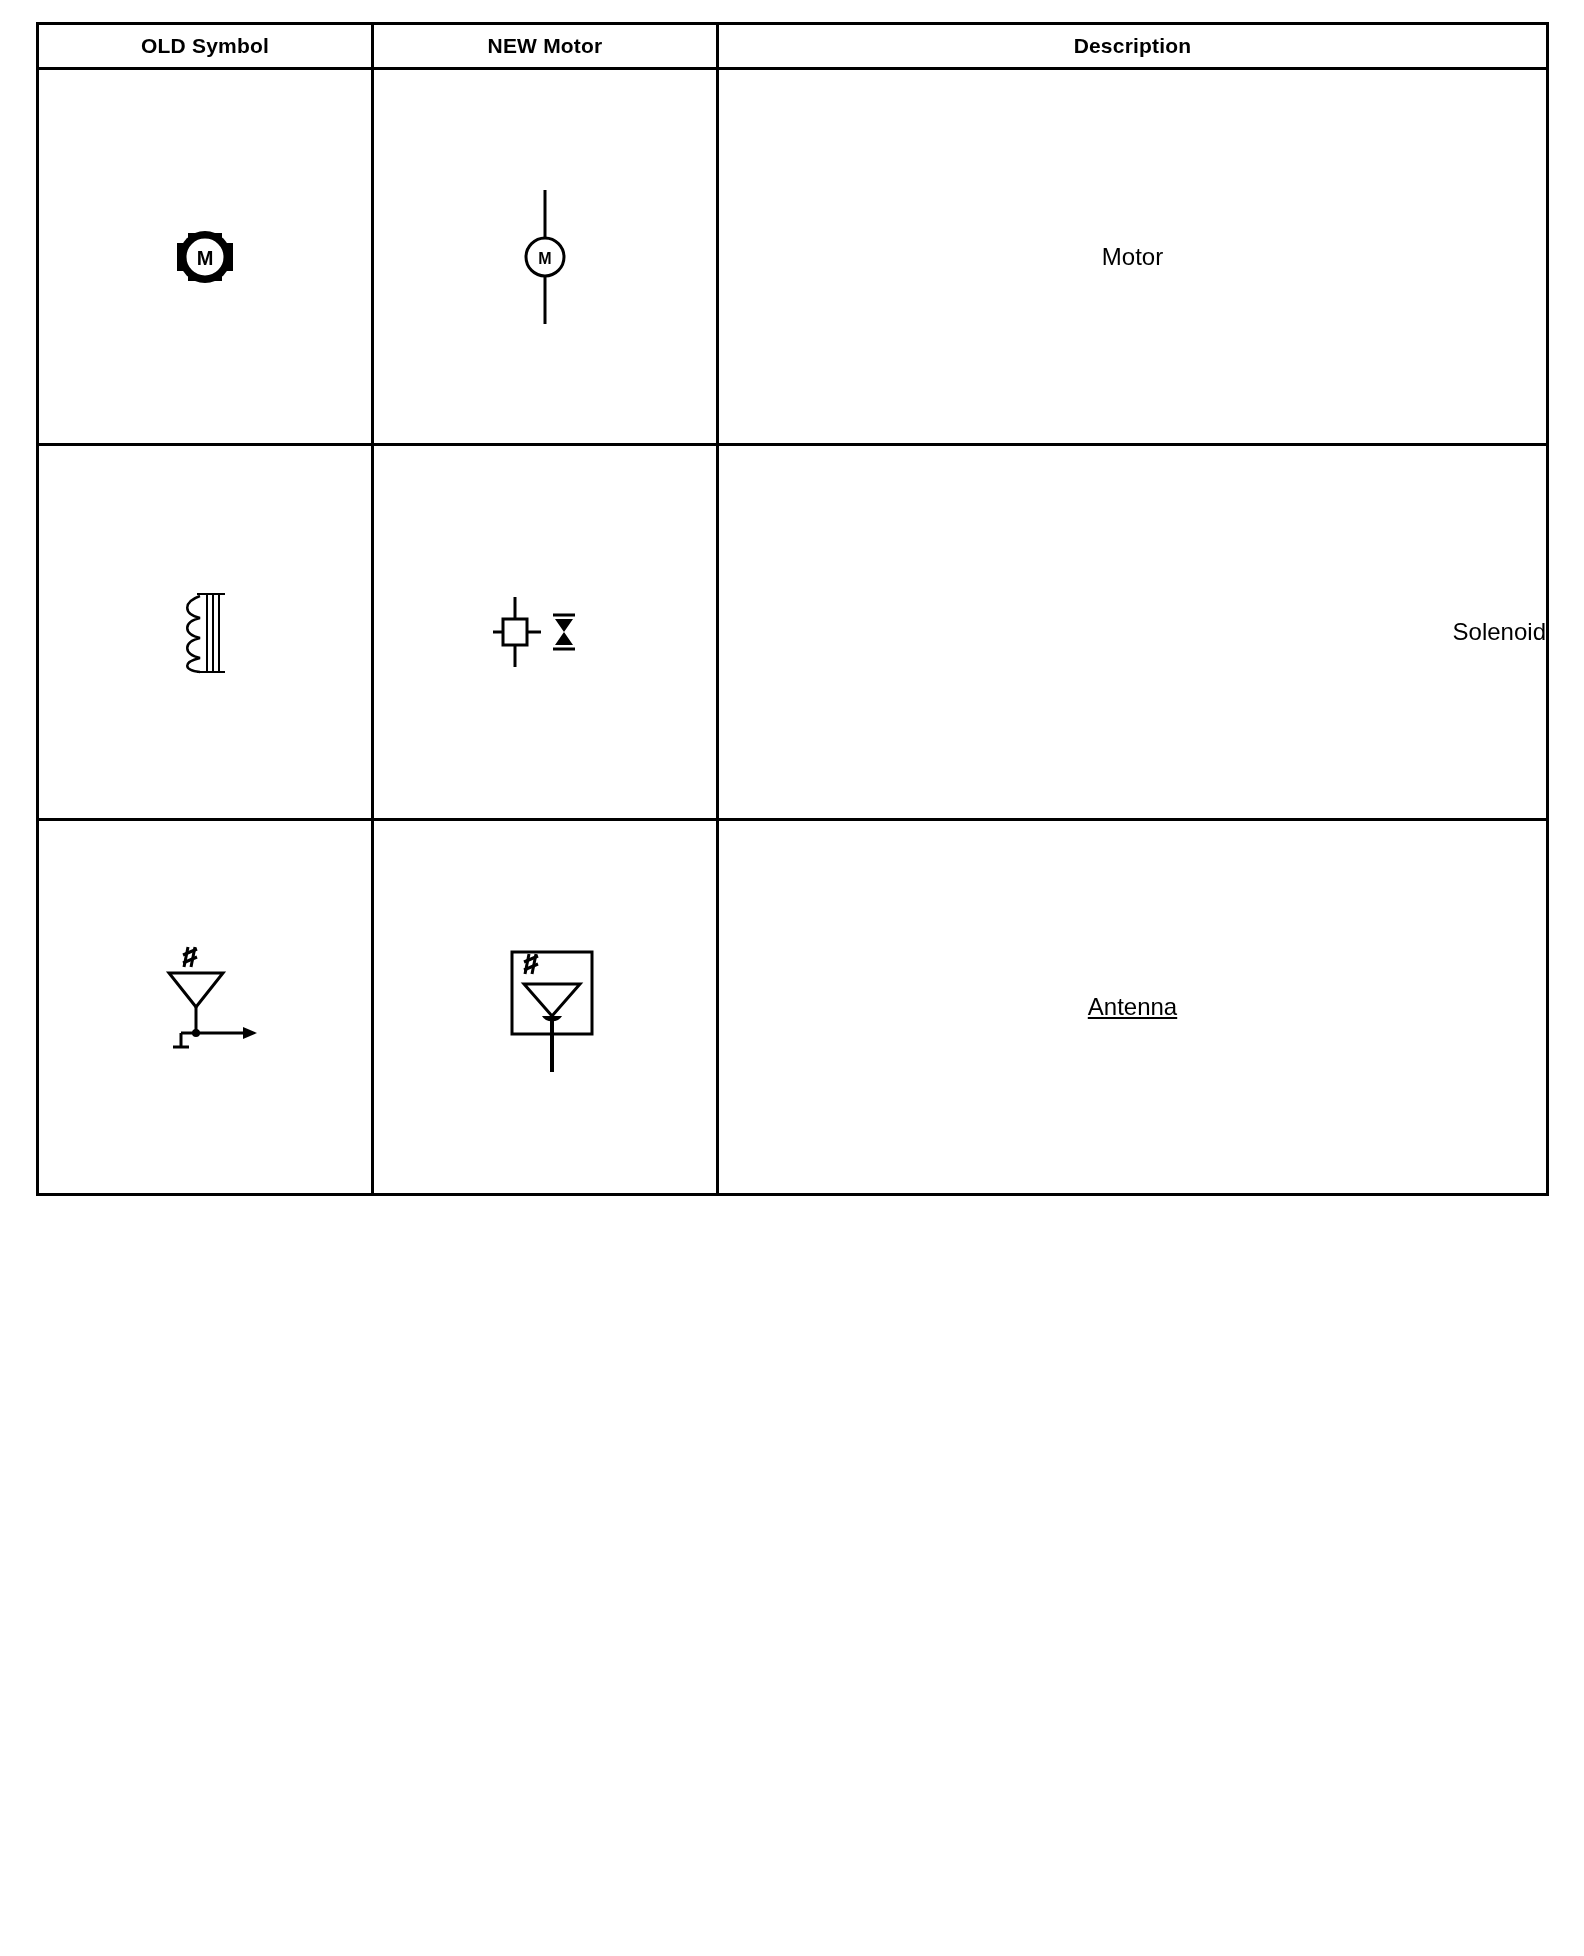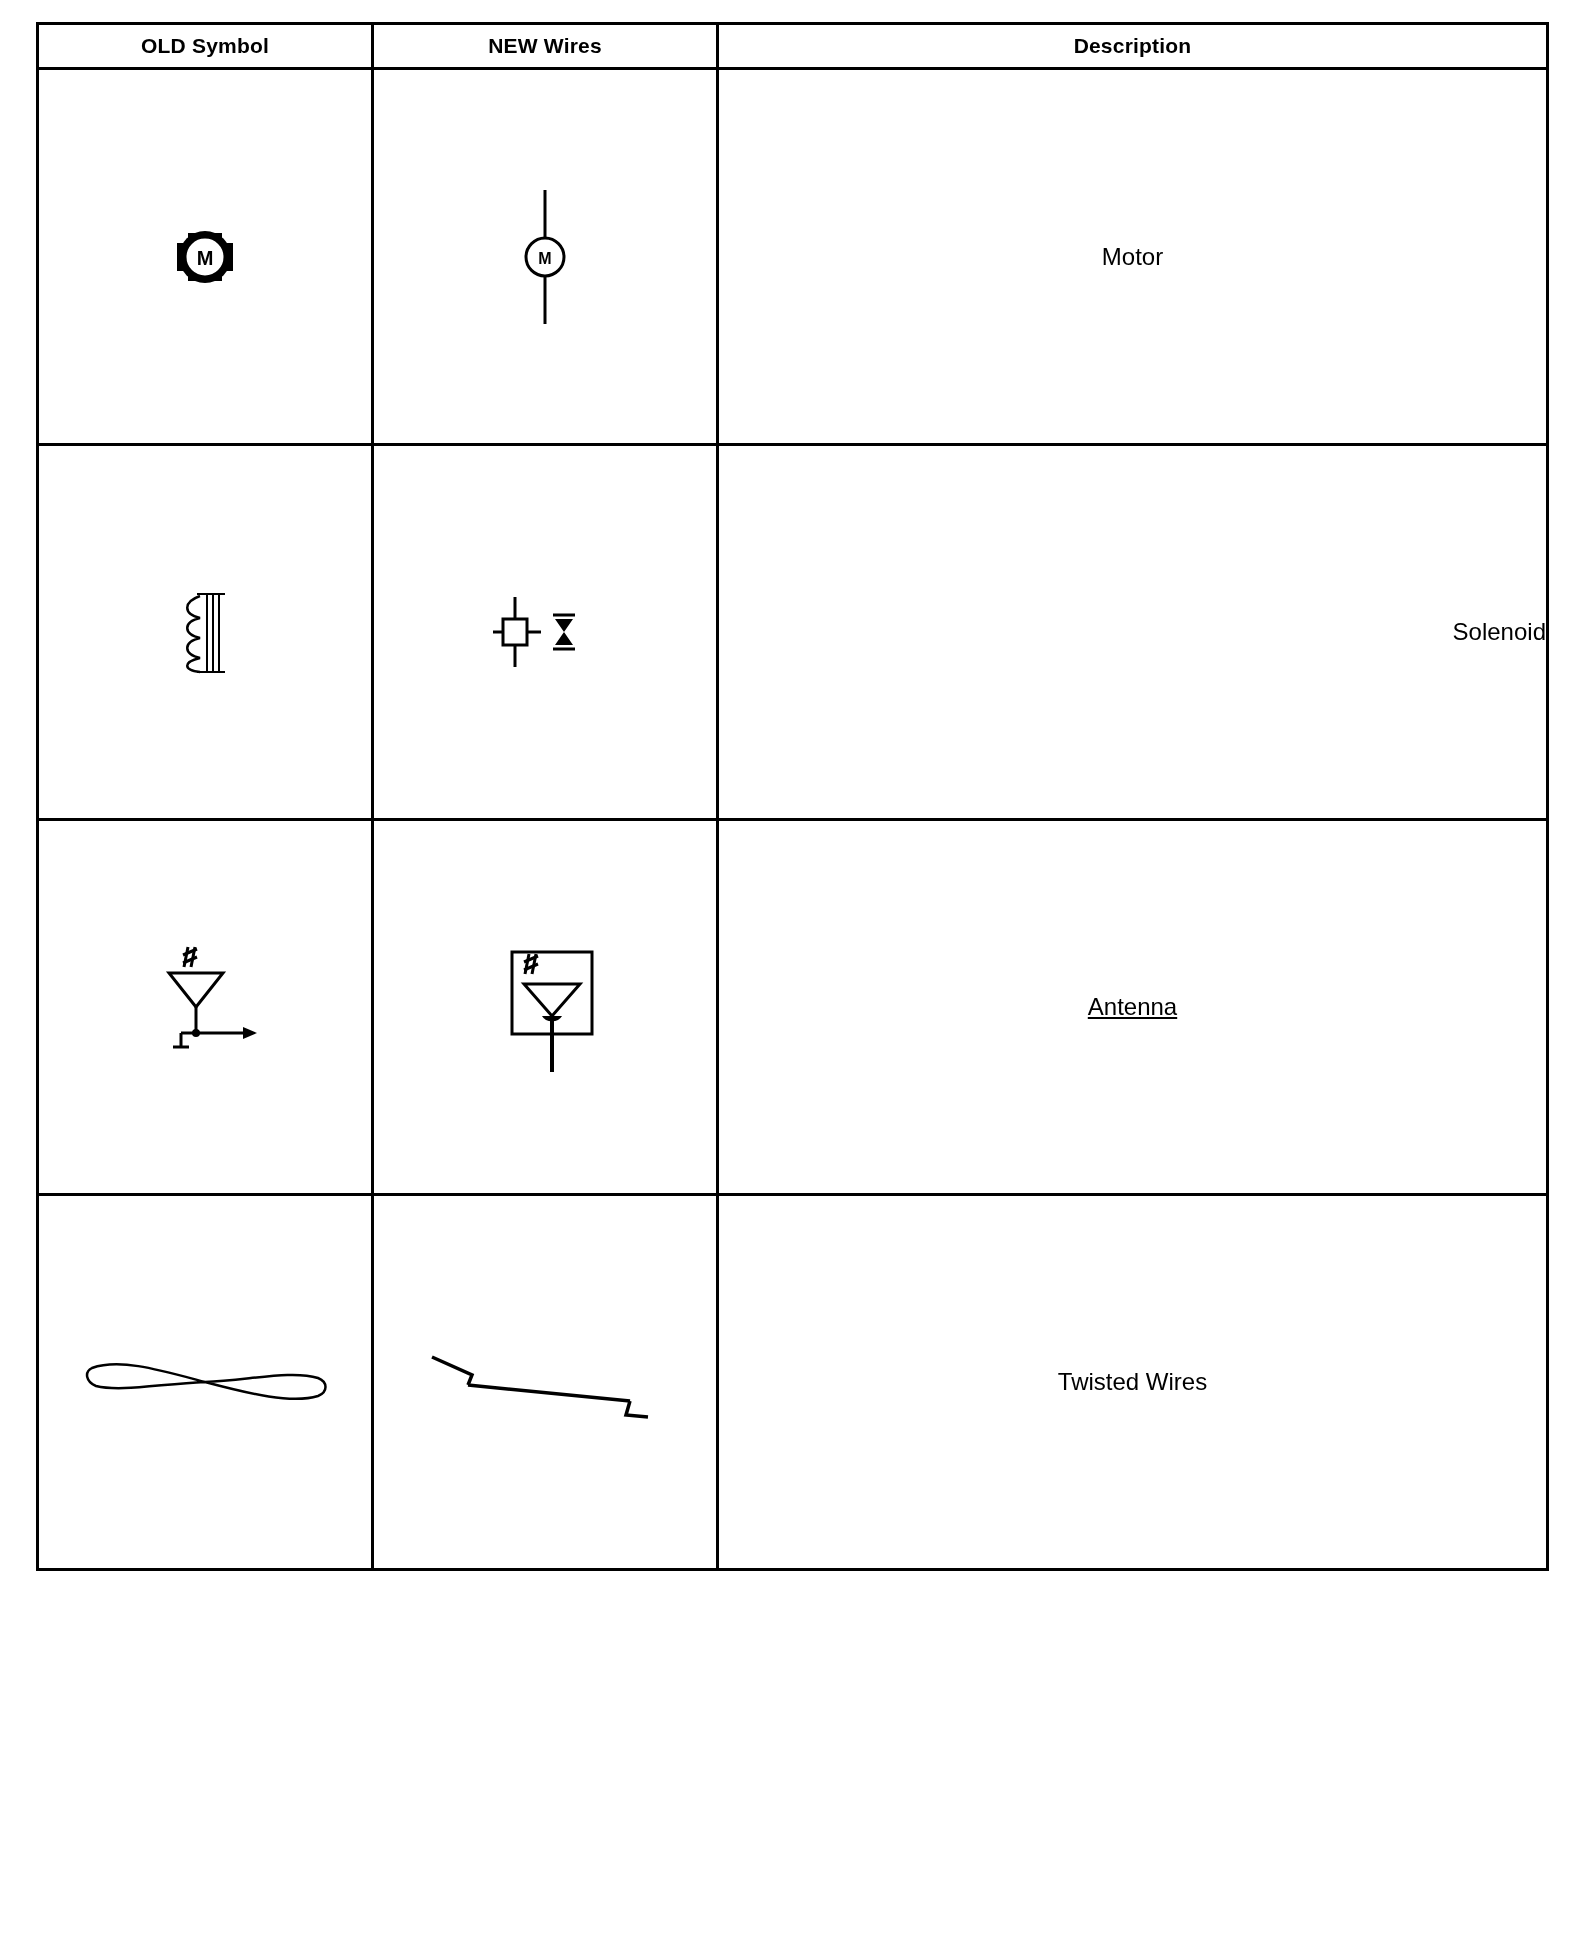--- a/index.html
+++ b/index.html
@@ -69,21 +69,21 @@
 <div class="page">
   <table class="symbol-table">
     <colgroup>
       <col class="col-old">
       <col class="col-new">
       <col class="col-desc">
     </colgroup>
     <thead>
       <tr>
         <th>OLD Symbol</th>
-        <th>NEW Wires</th>
+        <th>NEW Motor</th>
         <th>Description</th>
       </tr>
     </thead>
     <tbody>
 
       <tr class="row-motor">
         <td>
           <div class="sym-wrap">
             <svg width="120" height="120" viewBox="0 0 120 120" aria-hidden="true">
 
@@ -178,35 +178,16 @@
 
               <polygon points="44,52 100,52 72,84" fill="none" stroke="#000" stroke-width="3"></polygon>
               <path d="M62 84 A11 9 0 0 0 82 84 Z" fill="#000"></path>
               <line x1="72" y1="84" x2="72" y2="140" stroke="#000" stroke-width="4"></line>
             </svg>
           </div>
         </td>
         <td class="desc-cell">Antenna</td>
       </tr>
 
-      <tr class="row-twisted">
-        <td>
-          <div class="sym-wrap">
-            <svg width="250" height="80" viewBox="0 0 250 80" aria-hidden="true">
-              <path d="M12 26 C40 16, 80 28, 125 40 C170 52, 212 62, 238 54 C248 50, 248 40, 238 36 C212 28, 170 38, 125 40 C80 42, 40 50, 16 44 C6 40, 4 30, 12 26 Z" fill="none" stroke="#000" stroke-width="2.5"></path>
-            </svg>
-          </div>
-        </td>
-        <td>
-          <div class="sym-wrap">
-            <svg width="250" height="110" viewBox="0 0 250 110" aria-hidden="true">
-              <polyline points="12,30 52,48 48,58" fill="none" stroke="#000" stroke-width="3.5"></polyline>
-              <line x1="48" y1="58" x2="210" y2="74" stroke="#000" stroke-width="3.5"></line>
-              <polyline points="210,74 206,88 228,90" fill="none" stroke="#000" stroke-width="3.5"></polyline>
-            </svg>
-          </div>
-        </td>
-        <td class="desc-cell">Twisted Wires</td>
-      </tr>
 
     </tbody>
   </table>
 </div>
 
 </body></html>

